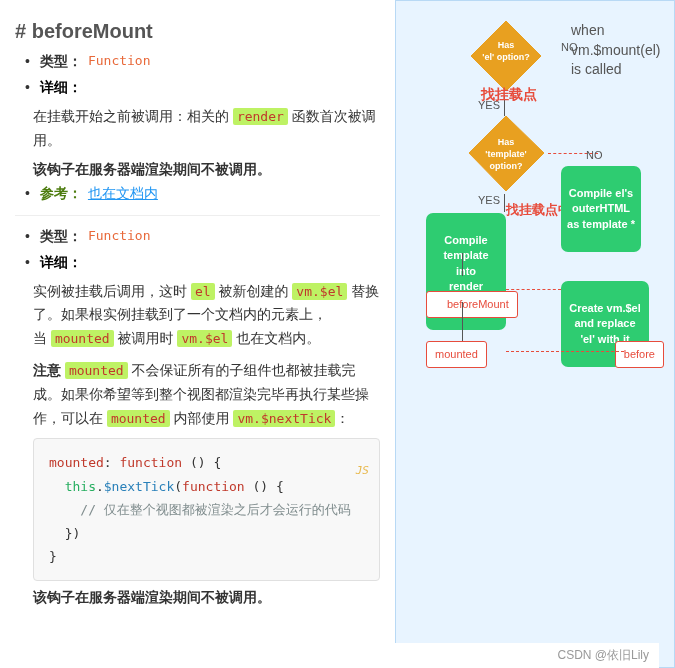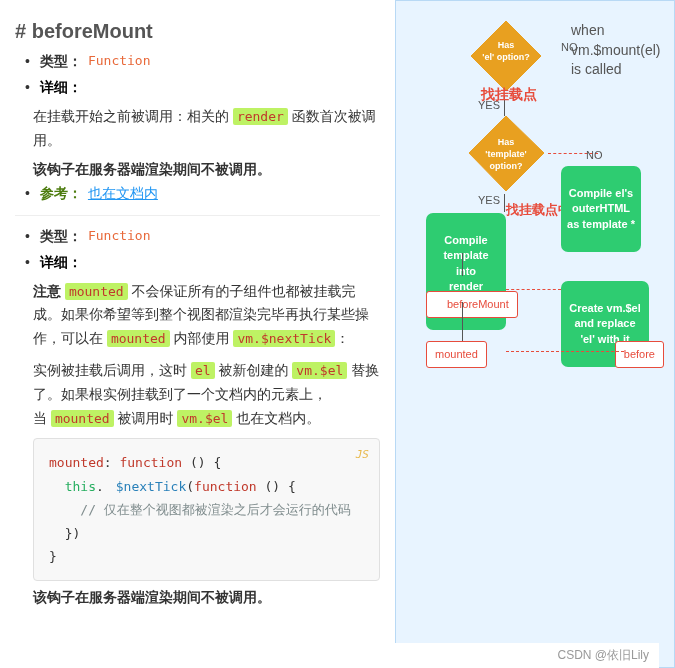--- a/index.html
+++ b/index.html
@@ -109,28 +109,28 @@
       border-radius: 4px;
       padding: 12px 15px;
       margin: 8px 0 8px 18px;
       font-family: monospace;
       font-size: 13px;
       line-height: 1.8;
       position: relative;
     }
     .code-block .js-label {
       position: absolute;
-      top: 6px;
+      top: 22px;
       right: 10px;
       color: #e8b84b;
       font-size: 11px;
       font-style: italic;
     }
     .code-kw { color: #c0392b; }
-    .code-fn { color: #2980b9; margin-left: 12px; }
+    .code-fn { color: #2980b9; }
     .code-comment { color: #7f8c8d; text-align: right; }
     .code-dollar { color: #27ae60; }
 
     
     .diagram-container {
       position: relative;
       width: 100%;
       height: 380px;
     }
     .rect-box {
@@ -222,24 +222,24 @@
           <span class="bullet">•</span>
           <span class="prop-label">类型：</span>
           <span class="prop-value-function">Function</span>
         </li>
         <li>
           <span class="bullet">•</span>
           <span class="prop-detail-label">详细：</span>
         </li>
       </ul>
       <p class="description-text">
-        <span style="font-weight:bold;">注意</span>&nbsp;<code class="code-inline">mounted</code>&nbsp;<span>不会保证所有的子组件也都被挂载完成。如果你希望等到整个视图都渲染完毕再执行某些操作，可以在</span>&nbsp;<code class="code-inline">mounted</code>&nbsp;<span>内部使用</span>&nbsp;<code class="code-inline">vm.$nextTick</code><span>：</span>
+        <span>实例被挂载后调用，这时</span>&nbsp;<code class="code-inline">el</code>&nbsp;<span>被新创建的</span>&nbsp;<code class="code-inline">vm.$el</code>&nbsp;<span>替换了。如果根实例挂载到了一个文档内的元素上，当</span>&nbsp;<code class="code-inline">mounted</code>&nbsp;<span>被调用时</span>&nbsp;<code class="code-inline">vm.$el</code>&nbsp;<span>也在文档内。</span>
       </p>
       <p class="description-text">
-        <span>实例被挂载后调用，这时</span>&nbsp;<code class="code-inline">el</code>&nbsp;<span>被新创建的</span>&nbsp;<code class="code-inline">vm.$el</code>&nbsp;<span>替换了。如果根实例挂载到了一个文档内的元素上，当</span>&nbsp;<code class="code-inline">mounted</code>&nbsp;<span>被调用时</span>&nbsp;<code class="code-inline">vm.$el</code>&nbsp;<span>也在文档内。</span>
+        <span style="font-weight:bold;">注意</span>&nbsp;<code class="code-inline">mounted</code>&nbsp;<span>不会保证所有的子组件也都被挂载完成。如果你希望等到整个视图都渲染完毕再执行某些操作，可以在</span>&nbsp;<code class="code-inline">mounted</code>&nbsp;<span>内部使用</span>&nbsp;<code class="code-inline">vm.$nextTick</code><span>：</span>
       </p>
       <div class="code-block">
         <span class="js-label">JS</span>
         <div>
           <span class="code-kw">mounted</span><span>: </span><span class="code-kw">function</span><span> () {</span>
         </div>
         <div>
           &nbsp;&nbsp;<span class="code-dollar">this</span><span>.</span><span class="code-fn">$nextTick</span><span>(</span><span class="code-kw">function</span><span> () {</span>
         </div>
         <div>

